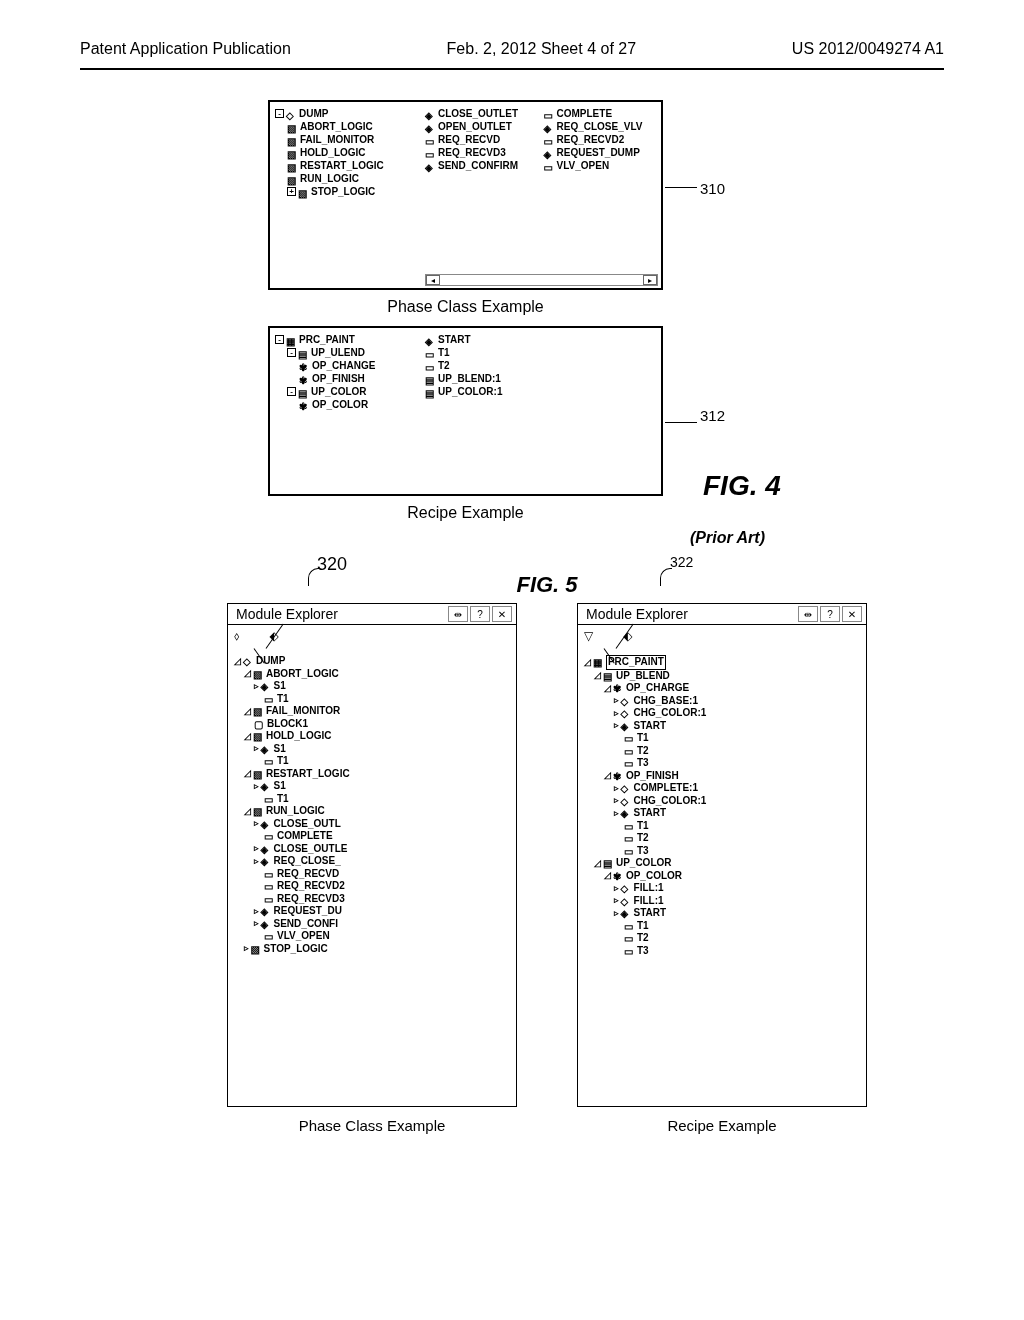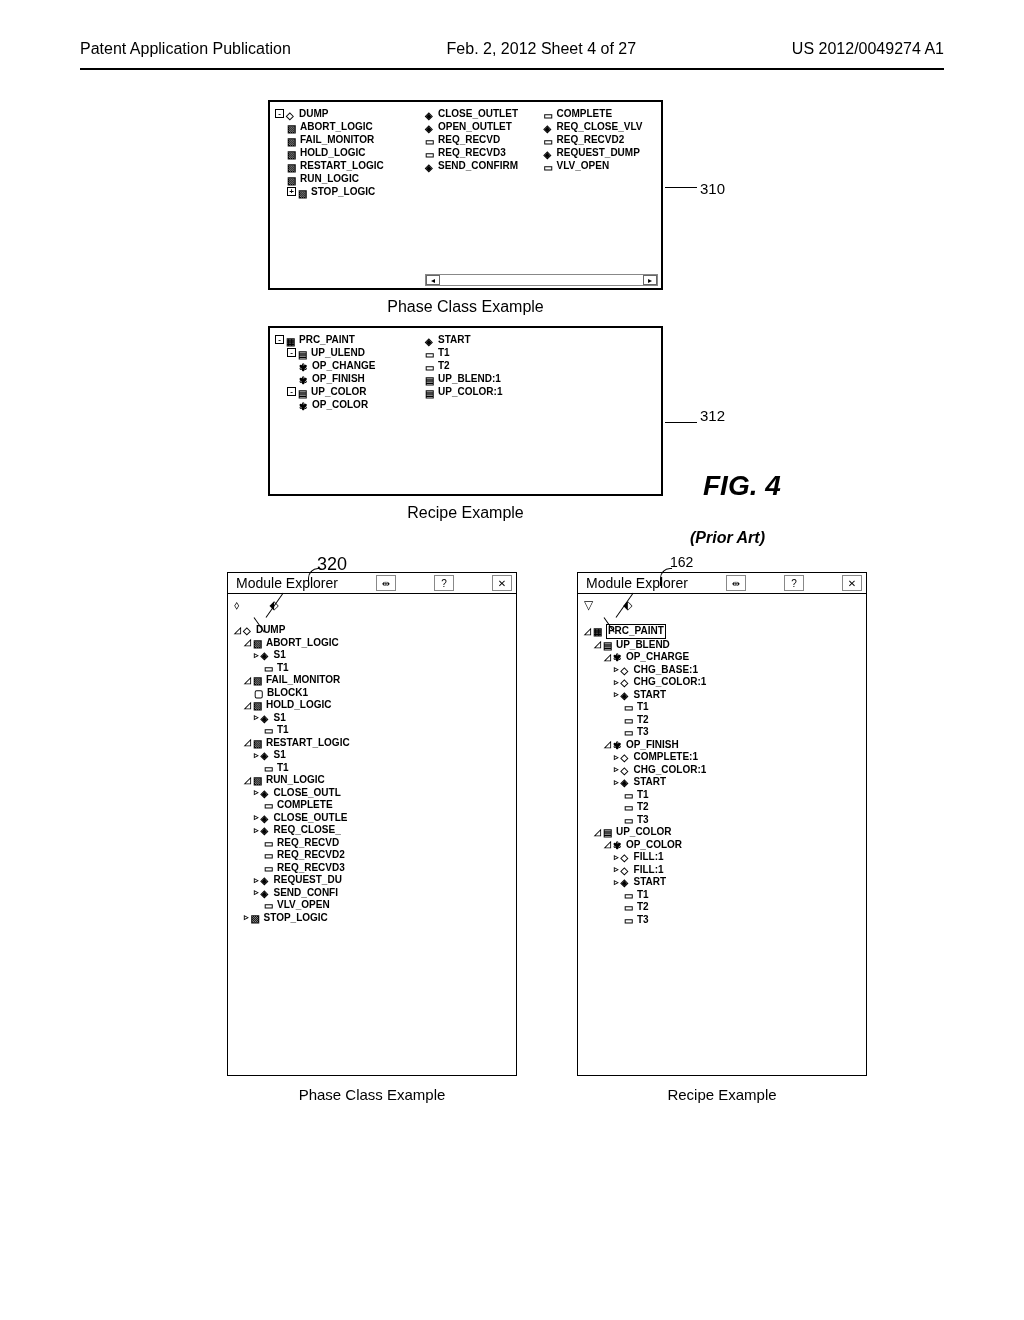--- a/index.html
+++ b/index.html
@@ -31,21 +31,21 @@
 .lead-line { position: absolute; border-top: 1px solid black; }
 .lead-310 { left: 505px; top: 87px; width: 32px; }
 .lead-312 { left: 505px; top: 322px; width: 32px; }
 .fig-label { position: absolute; font-size: 28px; font-weight: bold; font-style: italic; }
 .fig4-label { left: 543px; top: 370px; }
 .fig4-sub { left: 530px; top: 394px; font-size: 16px; margin-top: 35px; }
 .fig5-area { margin-top: 50px; position: relative; }
 .fig5-title { text-align: center; font-size: 22px; font-weight: bold; font-style: italic; margin-bottom: 5px; }
 .fig5-panels { display: flex; gap: 60px; justify-content: center; }
 .panel-320, .panel-322 { width: 290px; }
-.explorer-header { border: 1px solid black; display: flex; align-items: center; padding: 2px 4px; font-size: 14px; gap: 36px; }
+.explorer-header { border: 1px solid black; display: flex; align-items: center; padding: 2px 4px; font-size: 14px; }
 .explorer-title { flex: 1; padding-left: 4px; }
 .header-icon { width: 20px; height: 16px; border: 1px solid #888; margin-left: 2px; display: flex; align-items: center; justify-content: center; font-size: 10px; }
 .tab-bar { border-left: 1px solid black; border-right: 1px solid black; padding: 4px 6px; display: flex; gap: 30px; font-size: 12px; }
 .tab { display: inline-block; }
 .tree-body { border: 1px solid black; border-top: none; padding: 8px 6px 12px 6px; font-size: 10px; font-weight: bold; height: 460px; overflow: hidden; }
 .tree-body .tree-item { line-height: 1.25; }
 .tri { font-size: 9px; }
 .ref-320 { left: 157px; top: -18px; font-size: 18px; }
 .ref-322 { left: 510px; top: -18px; font-size: 14px; }
 .curve-320 { position: absolute; left: 148px; top: -4px; width: 12px; height: 18px; border-left: 1px solid black; border-top: 1px solid black; border-top-left-radius: 10px; }
@@ -223,23 +223,24 @@
   <div class="lead-line lead-312"></div>
   <div class="ref-label ref-312">312</div>
 
   <div class="fig-label fig4-label">FIG. 4</div>
   <div class="fig-label fig4-sub">(Prior Art)</div>
 
   <div class="caption caption-312">Recipe Example</div>
 </div>
 
 <div class="fig5-area">
+  <div class="fig5-title">FIG. 5</div>
   <div class="ref-label ref-320">320</div>
   <div class="curve-320"></div>
-  <div class="ref-label ref-322">162</div>
+  <div class="ref-label ref-322">322</div>
   <div class="curve-322"></div>
 
   <div class="fig5-panels">
     <div class="panel-320">
       <div class="explorer-header">
         <span class="explorer-title">Module Explorer</span>
         <span class="header-icon">⇹</span>
         <span class="header-icon">?</span>
         <span class="header-icon">✕</span>
       </div>

